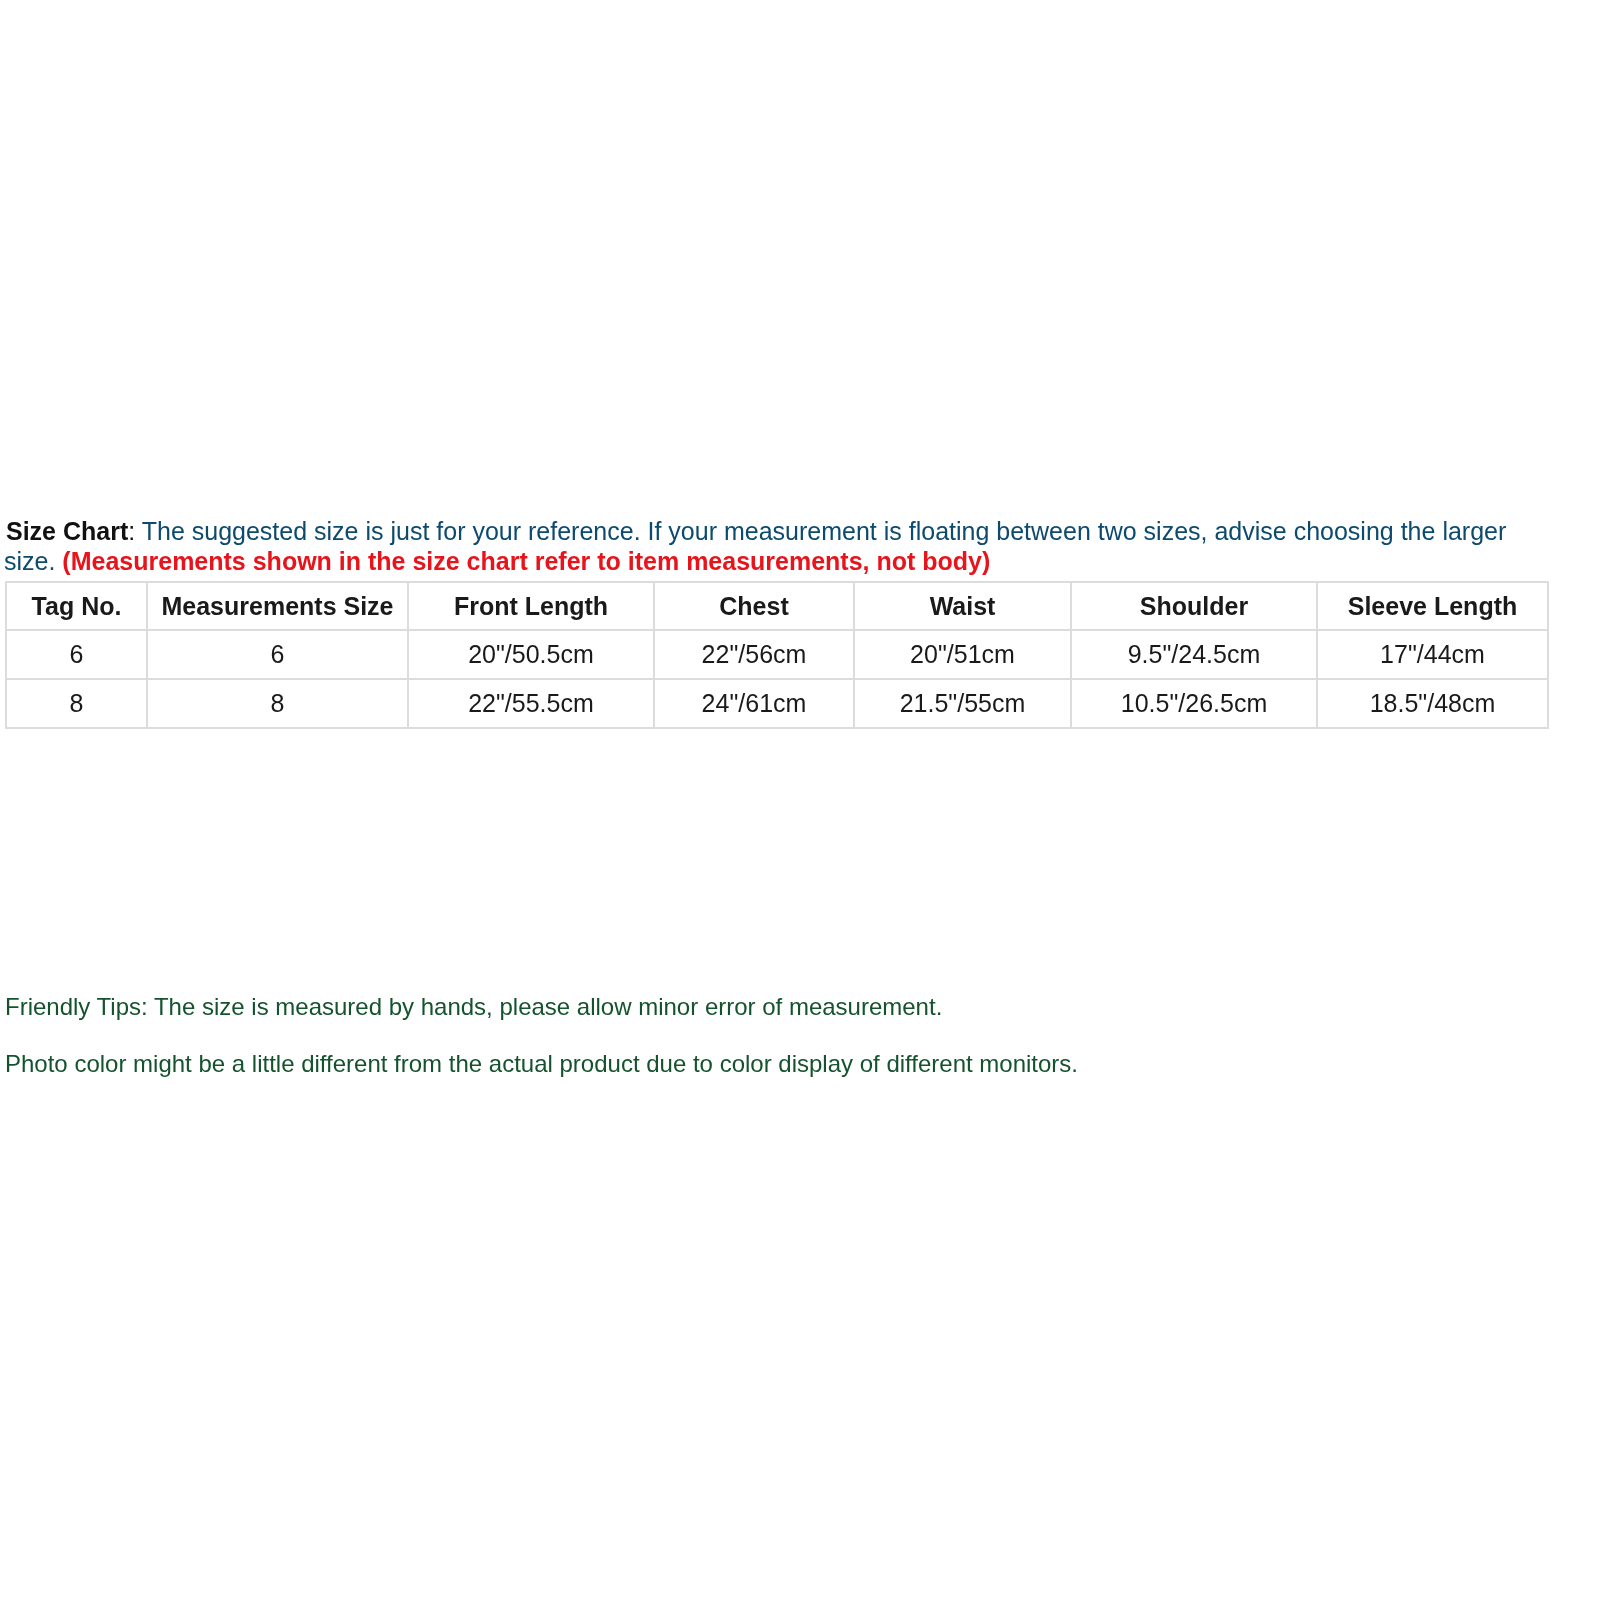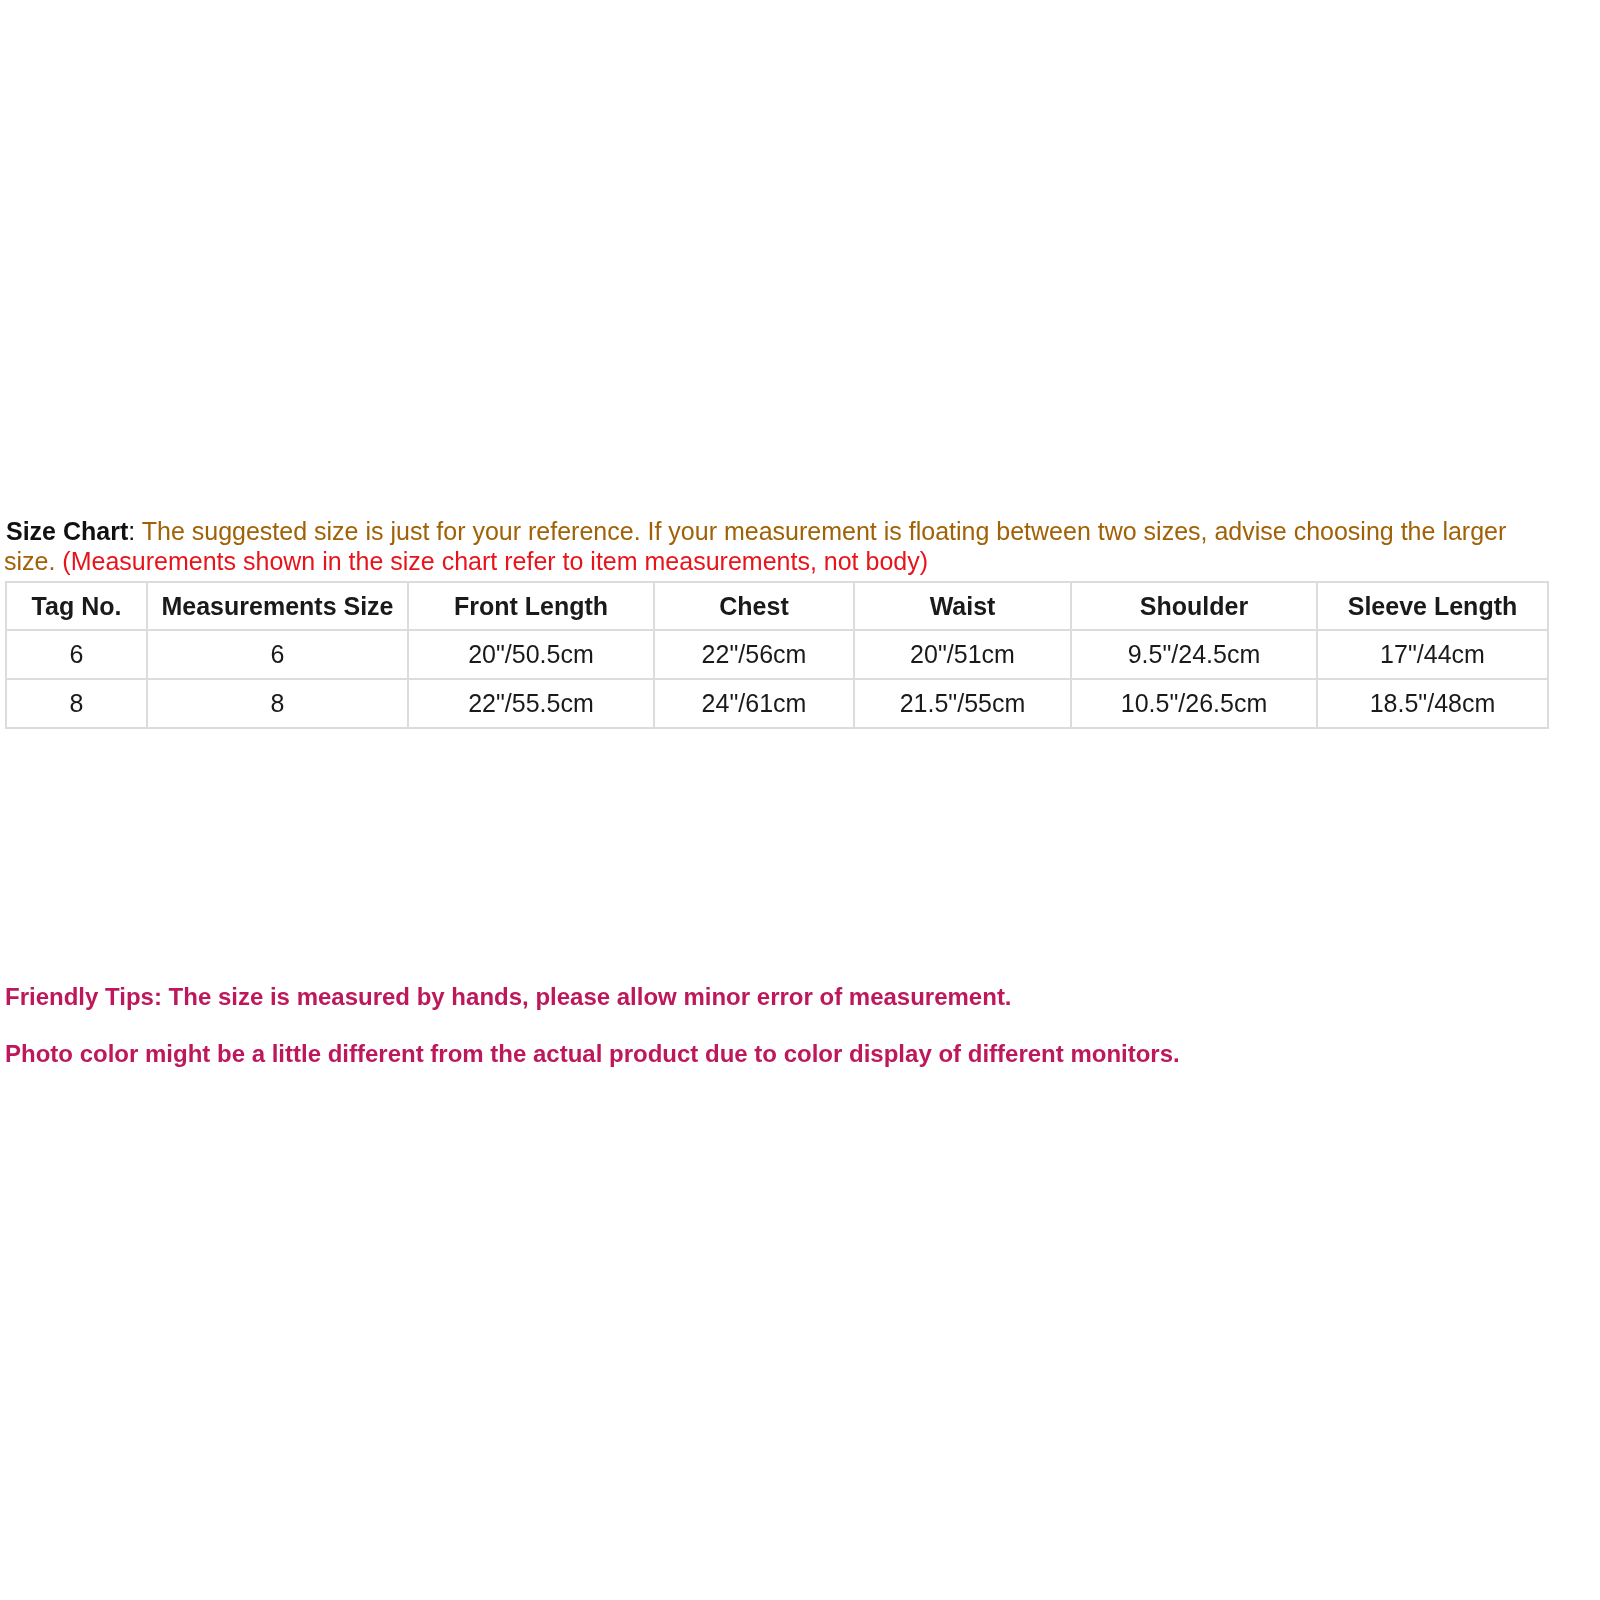--- a/index.html
+++ b/index.html
@@ -26,25 +26,25 @@
     }
     .intro .label {
       color: #111111;
       font-weight: bold;
       text-align: right;
     }
     .intro .colon {
       color: #111111;
     }
     .intro .red {
-      color: #a16207;
+      color: #0c4a6e;
     }
     .intro .red-bold {
       color: #e8141c;
-      font-weight: normal;
+      font-weight: bold;
     }
     .intro .line2 {
       margin-left: -2px;
     }
     table.size-table {
       position: absolute;
       left: 5px;
       top: 581px;
       border-collapse: collapse;
       font-size: 25px;
@@ -58,23 +58,24 @@
       color: #1a1a1a;
     }
     table.size-table th {
       font-weight: bold;
       height: 46px;
     }
     .tips {
       position: absolute;
       left: 5px;
       font-size: 24px;
-      font-weight: bold;
-      color: #be185d;
+      font-weight: normal;
+      color: #14532d;
       white-space: nowrap;
+      margin-top: 10px;
     }
     .tips.t1 { top: 983px; }
     .tips.t2 { top: 1040px; }
   </style>
 </head>
 <body>
 
 <div class="intro">
   <div>
     <span class="label">Size Chart</span><span class="colon">: </span><span class="red">The suggested size is just for your reference. If your measurement is floating between two sizes, advise choosing the larger</span>

